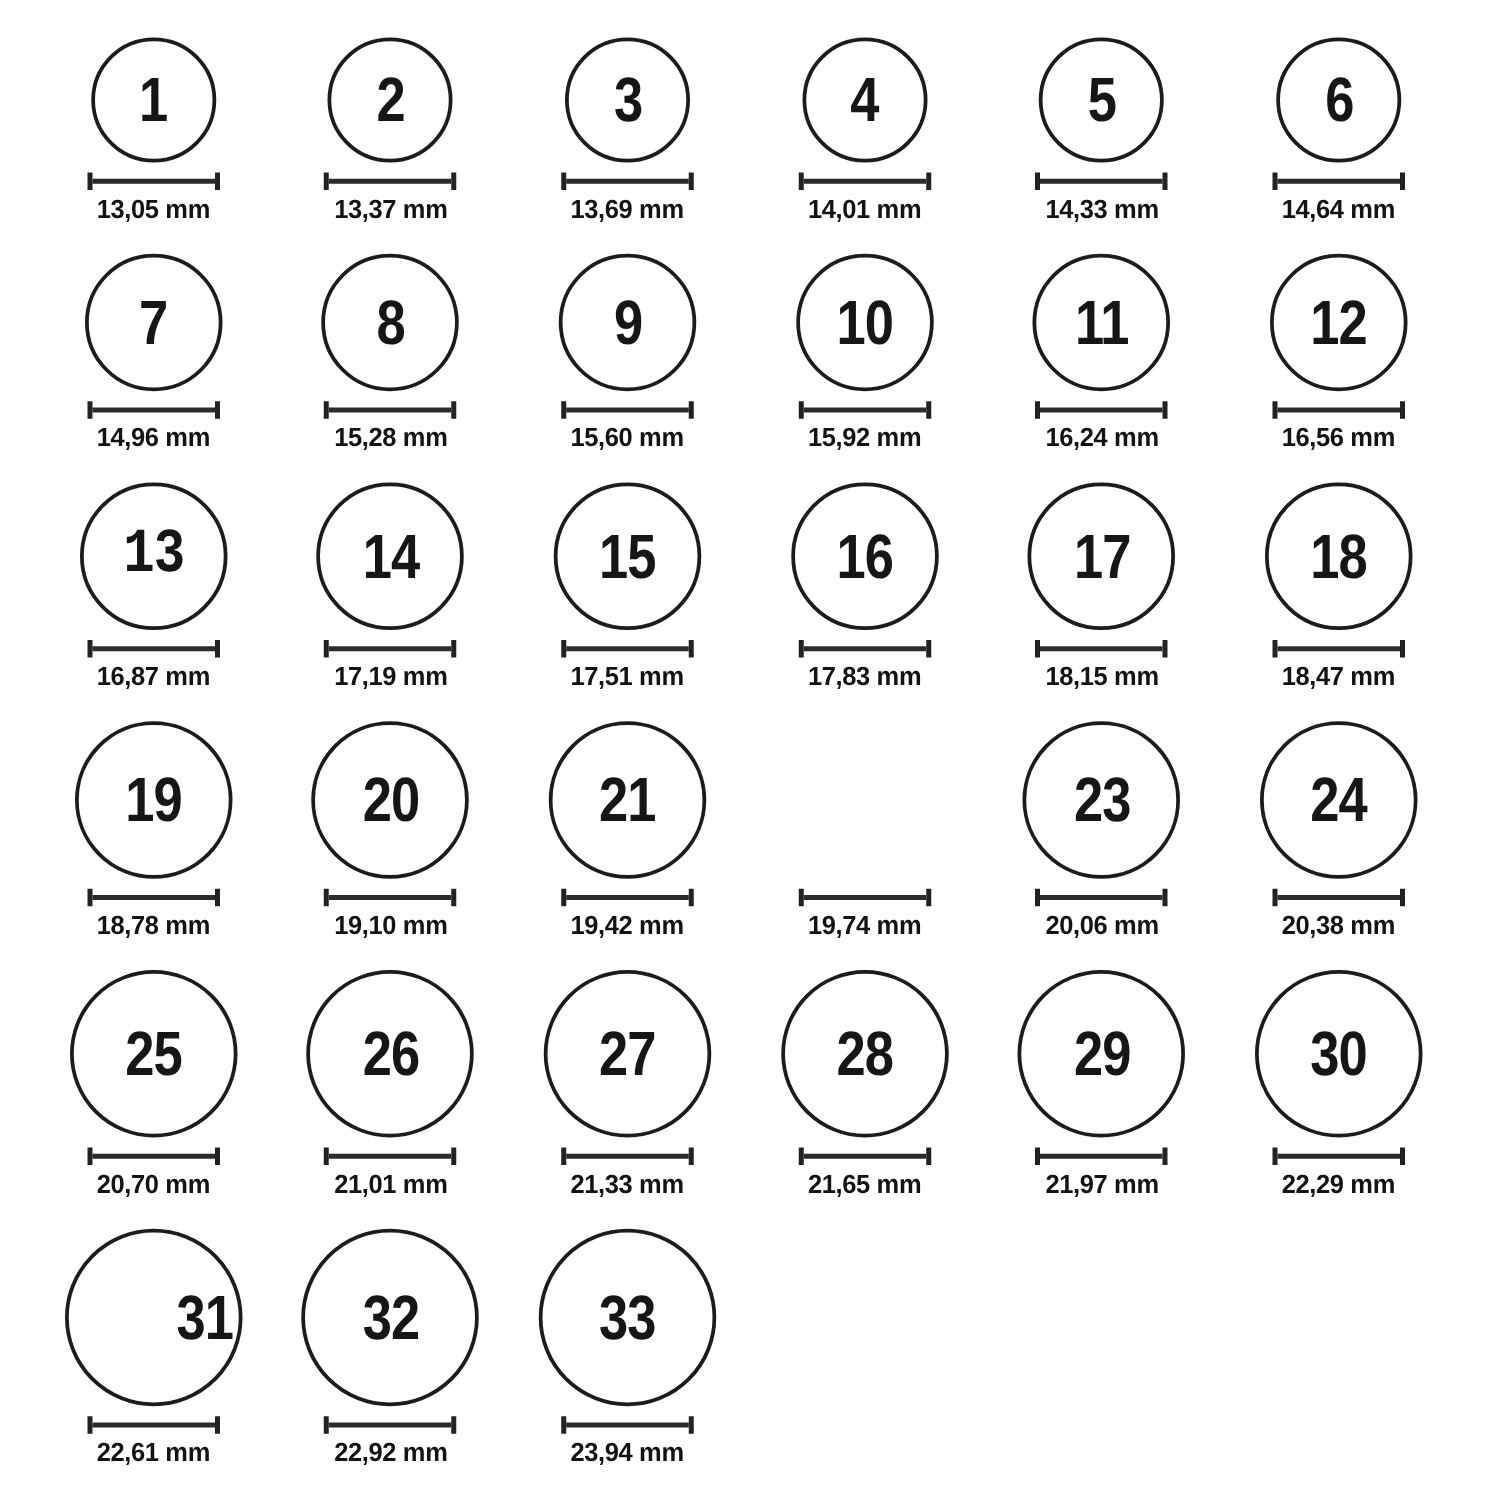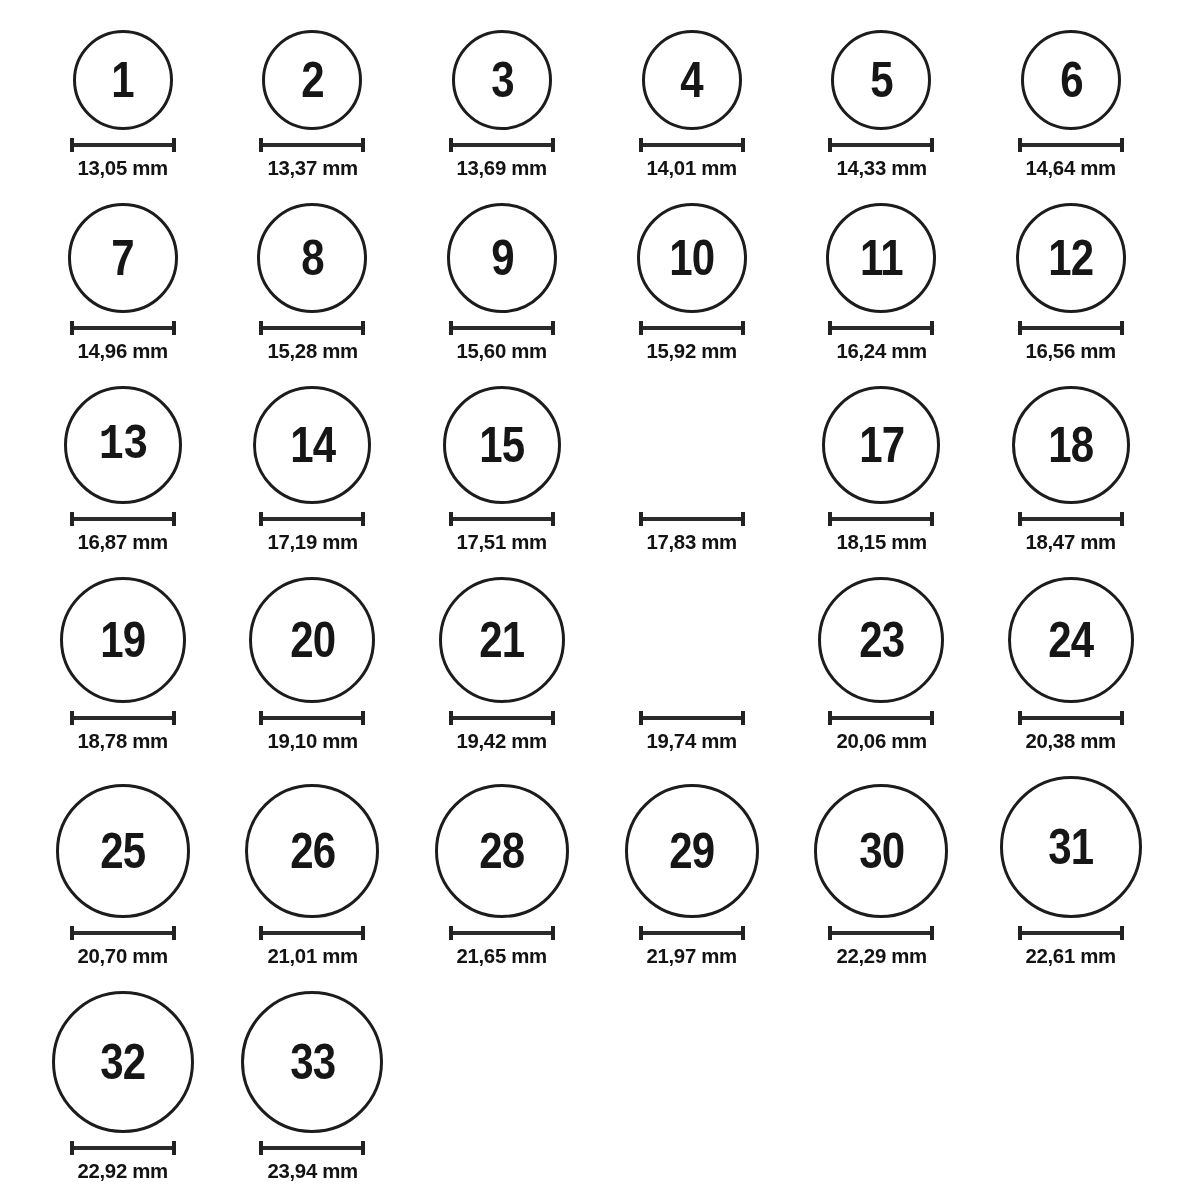--- a/index.html
+++ b/index.html
@@ -178,20 +178,23 @@
       <div class="label">17,19 mm</div>
     </div>
     <div class="cell">
       <div class="circle" style="width: 118px; height: 118px;">
         <span class="num">15</span>
       </div>
       <div class="dim"></div>
       <div class="label">17,51 mm</div>
     </div>
     <div class="cell">
+      <div class="circle" style="width: 118px; height: 118px;">
+        <span class="num">16</span>
+      </div>
       <div class="dim"></div>
       <div class="label">17,83 mm</div>
     </div>
     <div class="cell">
       <div class="circle" style="width: 118px; height: 118px;">
         <span class="num">17</span>
       </div>
       <div class="dim"></div>
       <div class="label">18,15 mm</div>
     </div>
@@ -250,41 +253,48 @@
     </div>
     <div class="cell">
       <div class="circle" style="width: 134px; height: 134px;">
         <span class="num">26</span>
       </div>
       <div class="dim"></div>
       <div class="label">21,01 mm</div>
     </div>
     <div class="cell">
       <div class="circle" style="width: 134px; height: 134px;">
+        <span class="num">27</span>
+      </div>
+      <div class="dim"></div>
+      <div class="label">21,33 mm</div>
+    </div>
+    <div class="cell">
+      <div class="circle" style="width: 134px; height: 134px;">
         <span class="num">28</span>
       </div>
       <div class="dim"></div>
       <div class="label">21,65 mm</div>
     </div>
     <div class="cell">
       <div class="circle" style="width: 134px; height: 134px;">
         <span class="num">29</span>
       </div>
       <div class="dim"></div>
       <div class="label">21,97 mm</div>
     </div>
     <div class="cell">
       <div class="circle" style="width: 134px; height: 134px; align-items: center;">
         <span class="num">30</span>
       </div>
       <div class="dim"></div>
       <div class="label">22,29 mm</div>
     </div>
     <div class="cell">
-      <div class="circle" style="width: 142px; height: 142px;">
+      <div class="circle" style="width: 142px; height: 142px; justify-content: flex-end;">
         <span class="num">31</span>
       </div>
       <div class="dim"></div>
       <div class="label">22,61 mm</div>
     </div>
     <div class="cell">
       <div class="circle" style="width: 142px; height: 142px;">
         <span class="num">32</span>
       </div>
       <div class="dim"></div>

